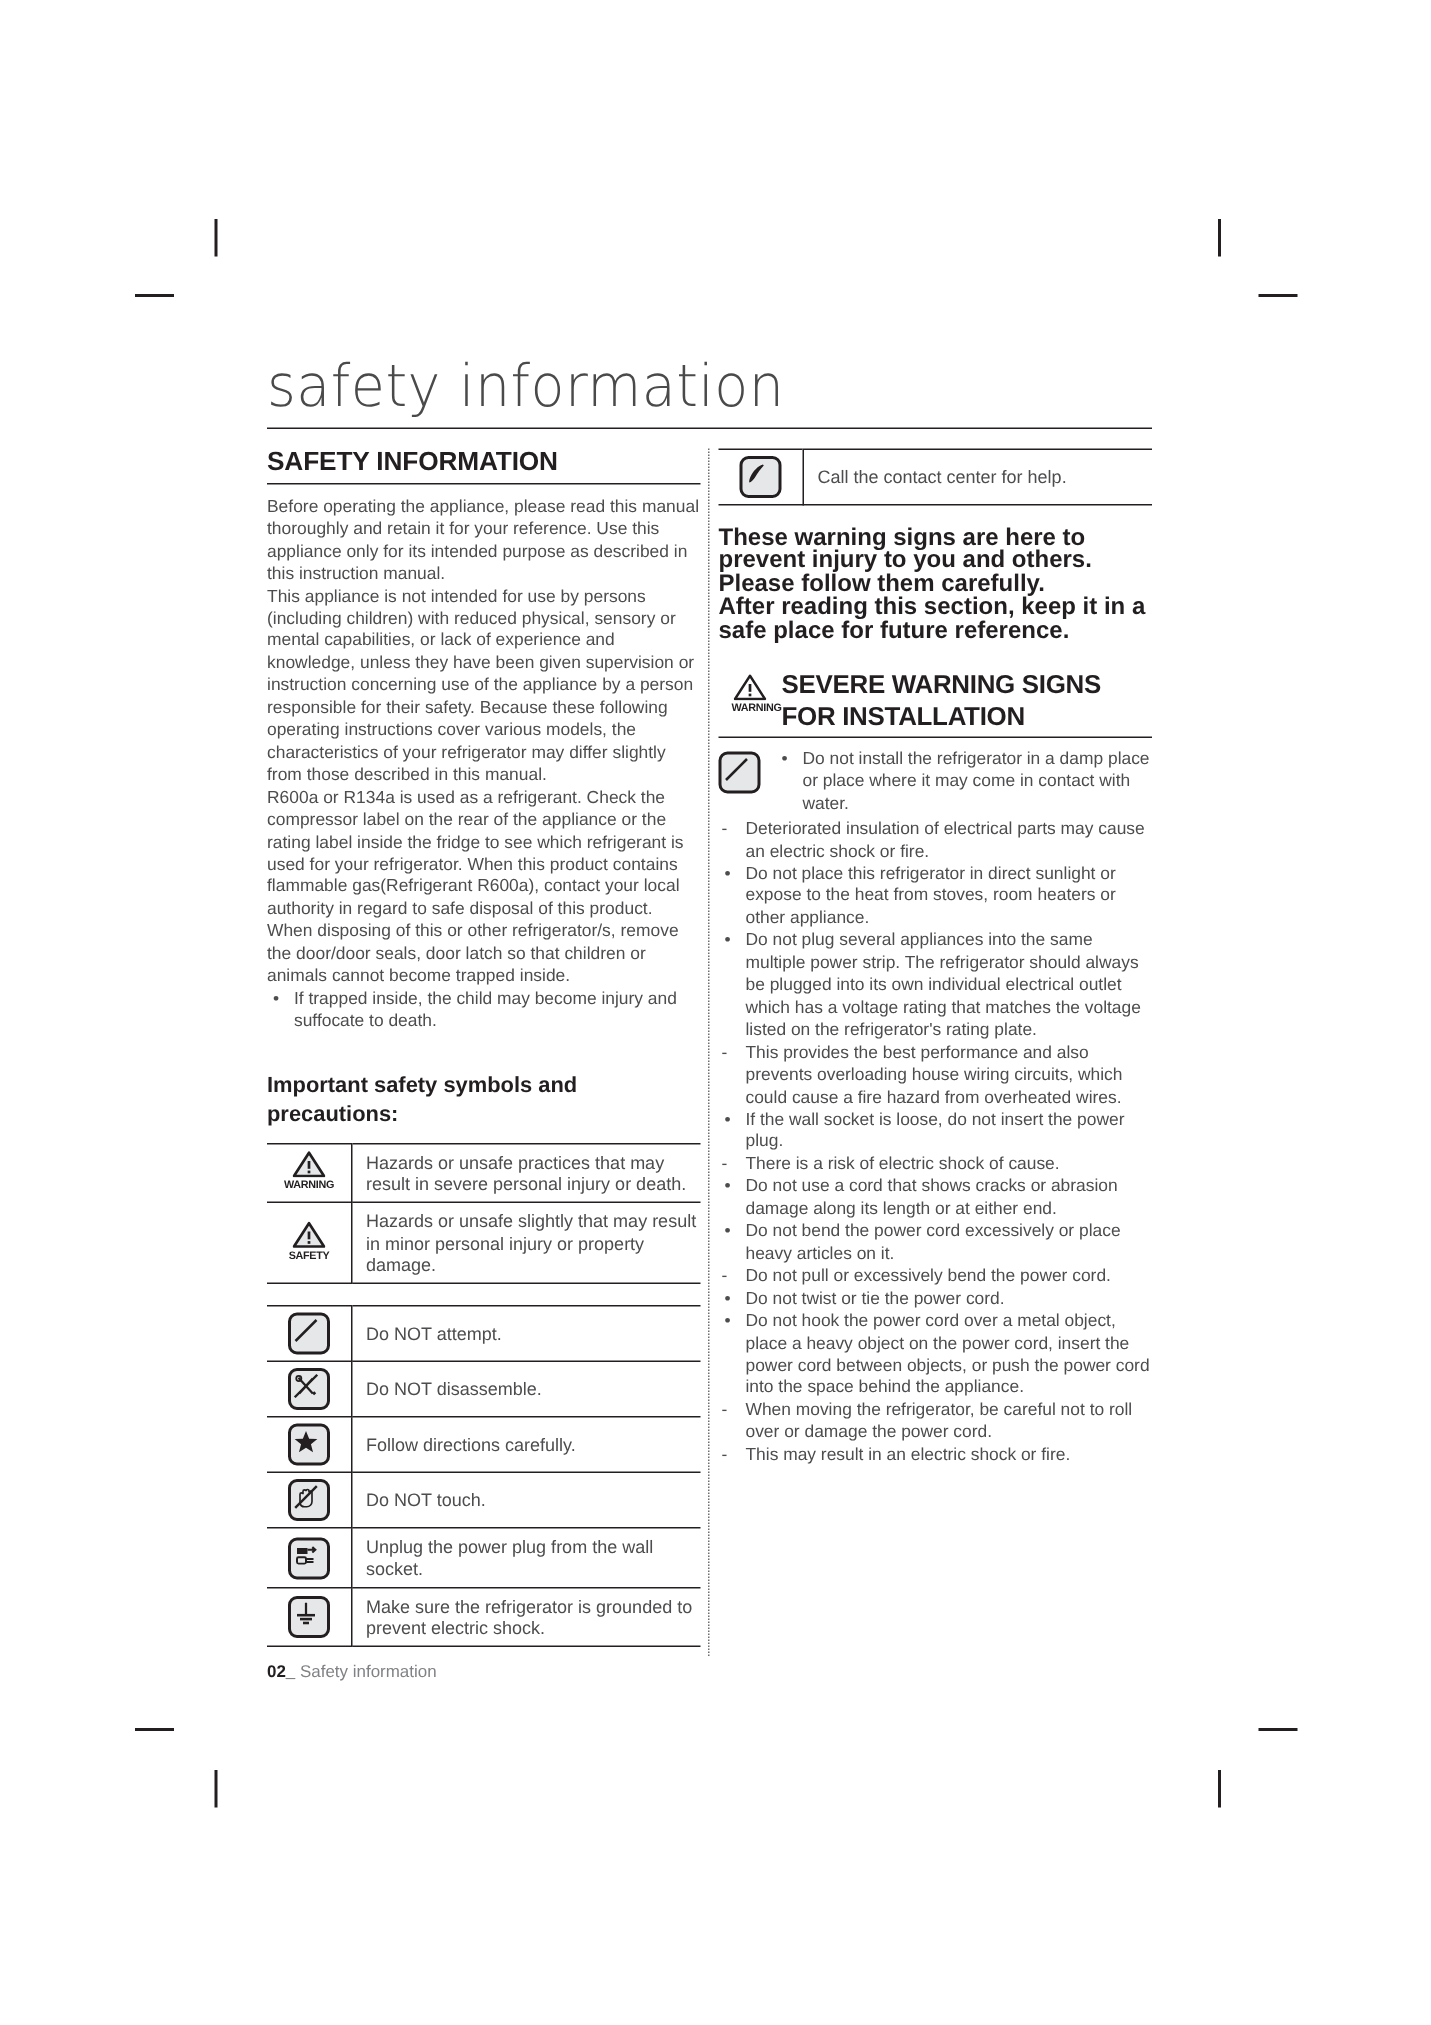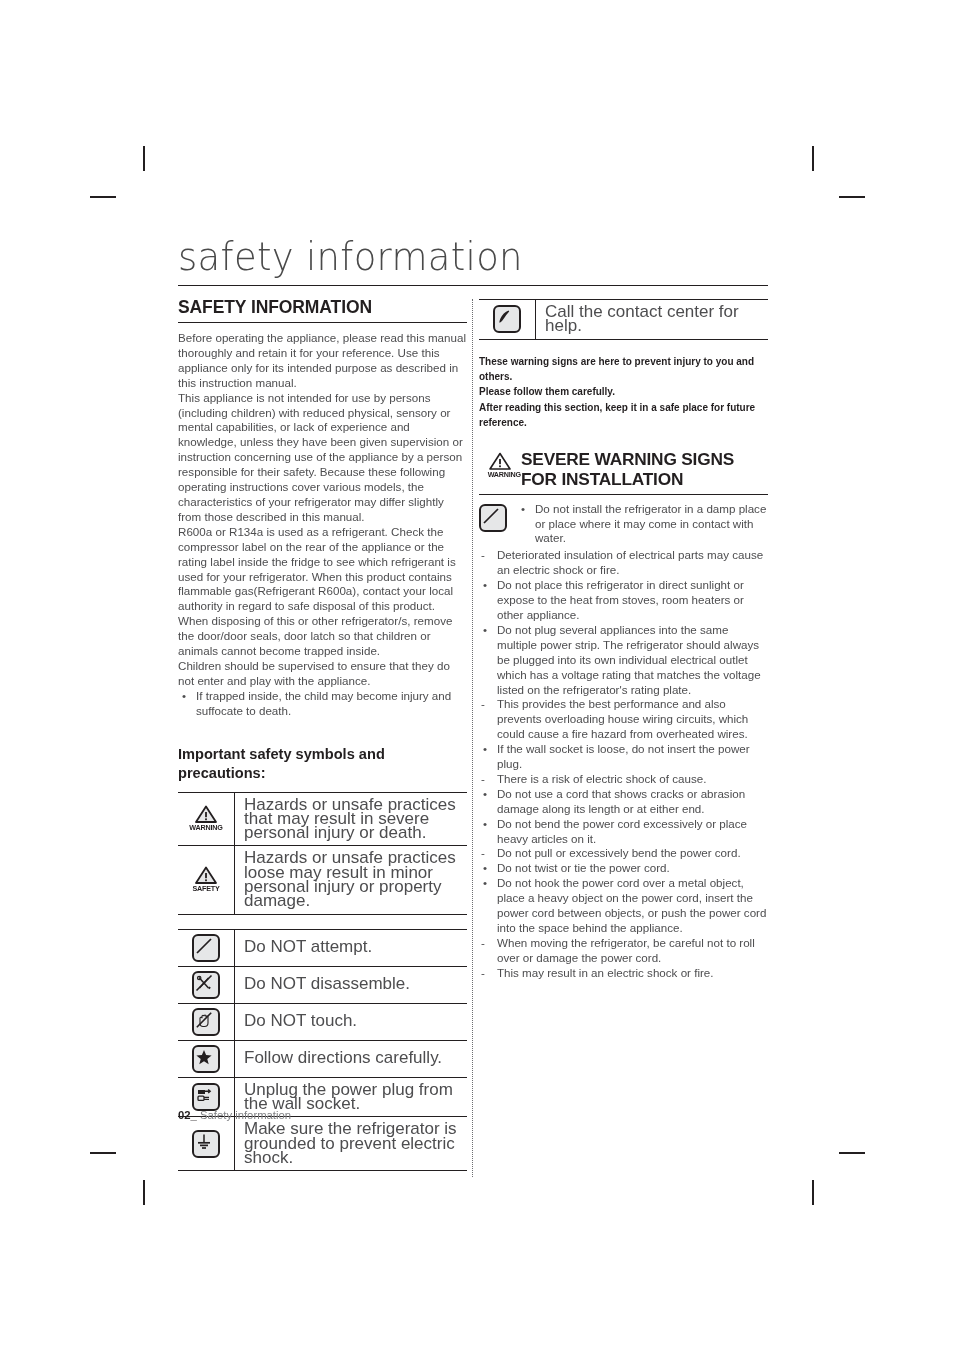--- a/index.html
+++ b/index.html
@@ -117,21 +117,21 @@
     vertical-align:middle;
   }
   table.sym td.ic{
     width:56px;
     border-right:1.1px solid #231f20;
     text-align:center;
     padding:4px 0;
   }
   table.sym td.tx{
     padding:5px 0 5px 9px;
-    font-size:17px;
+    font-size:12px;
     line-height:14.3px;
     color:#4d4d4f;
   }
 
   
   .wc{display:inline-block;text-align:right;line-height:1;}
   .wc .tri{display:block;margin:0 auto;}
   .wc .lbl{
     display:block;
     font-size:7.2px;
@@ -148,21 +148,21 @@
     border:2px solid #231f20;
     border-radius:6px;
     background:#e6e7e8;
     position:relative;
     vertical-align:middle;
   }
   .ibox svg{position:absolute;left:0;top:0;}
 
   
   p.lead{
-    font-size:10px;
+    font-size:16px;
     line-height:15.4px;
     font-weight:bold;
     color:#231f20;
     margin:14px 0 0 0;
   }
 
   
   .sw{
     display:flex;
     align-items:flex-start;
@@ -219,21 +219,20 @@
 
       <div class="col-left">
 
         <h2 class="sect">SAFETY INFORMATION</h2>
         <div class="sect-rule"></div>
 
         <p class="body">Before operating the appliance, please read this manual thoroughly and retain it for your reference. Use this appliance only for its intended purpose as described in this instruction manual.</p>
         <p class="body">This appliance is not intended for use by persons (including children) with reduced physical, sensory or mental capabilities, or lack of experience and knowledge, unless they have been given supervision or instruction concerning use of the appliance by a person responsible for their safety. Because these following operating instructions cover various models, the characteristics of your refrigerator may differ slightly from those described in this manual.</p>
         <p class="body">R600a or R134a is used as a refrigerant. Check the compressor label on the rear of the appliance or the rating label inside the fridge to see which refrigerant is used for your refrigerator. When this product contains flammable gas(Refrigerant R600a), contact your local authority in regard to safe disposal of this product.</p>
         <p class="body">When disposing of this or other refrigerator/s, remove the door/door seals, door latch so that children or animals cannot become trapped inside.</p>
-        <p class="body">Children should be supervised to ensure that they do not enter and play with the appliance.</p>
 
         <ul class="bul">
           <li>
             <span class="mk">•</span>
             <span>If trapped inside, the child may become injury and suffocate to death.</span>
           </li>
         </ul>
 
         <h3 class="sub">Important safety symbols and precautions:</h3>
 
@@ -256,21 +255,21 @@
               <td class="ic">
                 <span class="wc">
                   <svg class="tri" width="22" height="18" viewBox="0 0 22 18" aria-hidden="true">
                     <polygon points="11,1.5 21,17 1,17" fill="#e6e7e8" stroke="#231f20" stroke-width="1.8" stroke-linejoin="round"></polygon>
                     <rect x="10.1" y="7" width="1.8" height="5.2" fill="#231f20"></rect>
                     <rect x="10.1" y="13.4" width="1.8" height="1.8" fill="#231f20"></rect>
                   </svg>
                   <span class="lbl">SAFETY</span>
                 </span>
               </td>
-              <td class="tx">Hazards or unsafe practices loose may result in minor personal injury or property damage.</td>
+              <td class="tx">Hazards or unsafe slightly that may result in minor personal injury or property damage.</td>
             </tr>
           </tbody>
         </table>
 
         <div style="height:14px;"></div>
 
         <table class="sym topline">
           <tbody>
             <tr>
               <td class="ic">
@@ -293,36 +292,36 @@
                     <line x1="2.5" y1="17.5" x2="17.5" y2="2.5" stroke="#231f20" stroke-width="1.6"></line>
                   </svg>
                 </span>
               </td>
               <td class="tx">Do NOT disassemble.</td>
             </tr>
             <tr>
               <td class="ic">
                 <span class="ibox">
                   <svg width="20" height="20" viewBox="0 0 20 20" aria-hidden="true">
+                    <polygon points="10,3 12.1,8.1 17.6,8.4 13.3,11.9 14.7,17.2 10,14.2 5.3,17.2 6.7,11.9 2.4,8.4 7.9,8.1" fill="#231f20"></polygon>
+                  </svg>
+                </span>
+              </td>
+              <td class="tx">Follow directions carefully.</td>
+            </tr>
+            <tr>
+              <td class="ic">
+                <span class="ibox">
+                  <svg width="20" height="20" viewBox="0 0 20 20" aria-hidden="true">
                     <path d="M6 14 L6 8.2 a1 1 0 0 1 2 0 L8 6.2 a1 1 0 0 1 2 0 L10 6 a1 1 0 0 1 2 0 L12 7 a1 1 0 0 1 2 0 L14 13 a3.5 3.5 0 0 1-3.5 3.5 L9 16.5 a3 3 0 0 1-3-2.5 z" fill="none" stroke="#231f20" stroke-width="1.1"></path>
                     <line x1="2.8" y1="17.2" x2="17.2" y2="2.8" stroke="#231f20" stroke-width="1.6"></line>
                   </svg>
                 </span>
               </td>
               <td class="tx">Do NOT touch.</td>
-            </tr>
-            <tr>
-              <td class="ic">
-                <span class="ibox">
-                  <svg width="20" height="20" viewBox="0 0 20 20" aria-hidden="true">
-                    <polygon points="10,3 12.1,8.1 17.6,8.4 13.3,11.9 14.7,17.2 10,14.2 5.3,17.2 6.7,11.9 2.4,8.4 7.9,8.1" fill="#231f20"></polygon>
-                  </svg>
-                </span>
-              </td>
-              <td class="tx">Follow directions carefully.</td>
             </tr>
             <tr>
               <td class="ic">
                 <span class="ibox">
                   <svg width="20" height="20" viewBox="0 0 20 20" aria-hidden="true">
                     <path d="M4 5 h7 v4 h-7 z" fill="#231f20"></path>
                     <path d="M11 6.2 h5 M14.2 4.4 l2 1.8 l-2 1.8" fill="none" stroke="#231f20" stroke-width="1.4"></path>
                     <rect x="4" y="11.2" width="6" height="4.2" rx="1" fill="none" stroke="#231f20" stroke-width="1.3"></rect>
                     <path d="M10 12.3 h5 M10 14.3 h5" stroke="#231f20" stroke-width="1.3"></path>
                   </svg>

